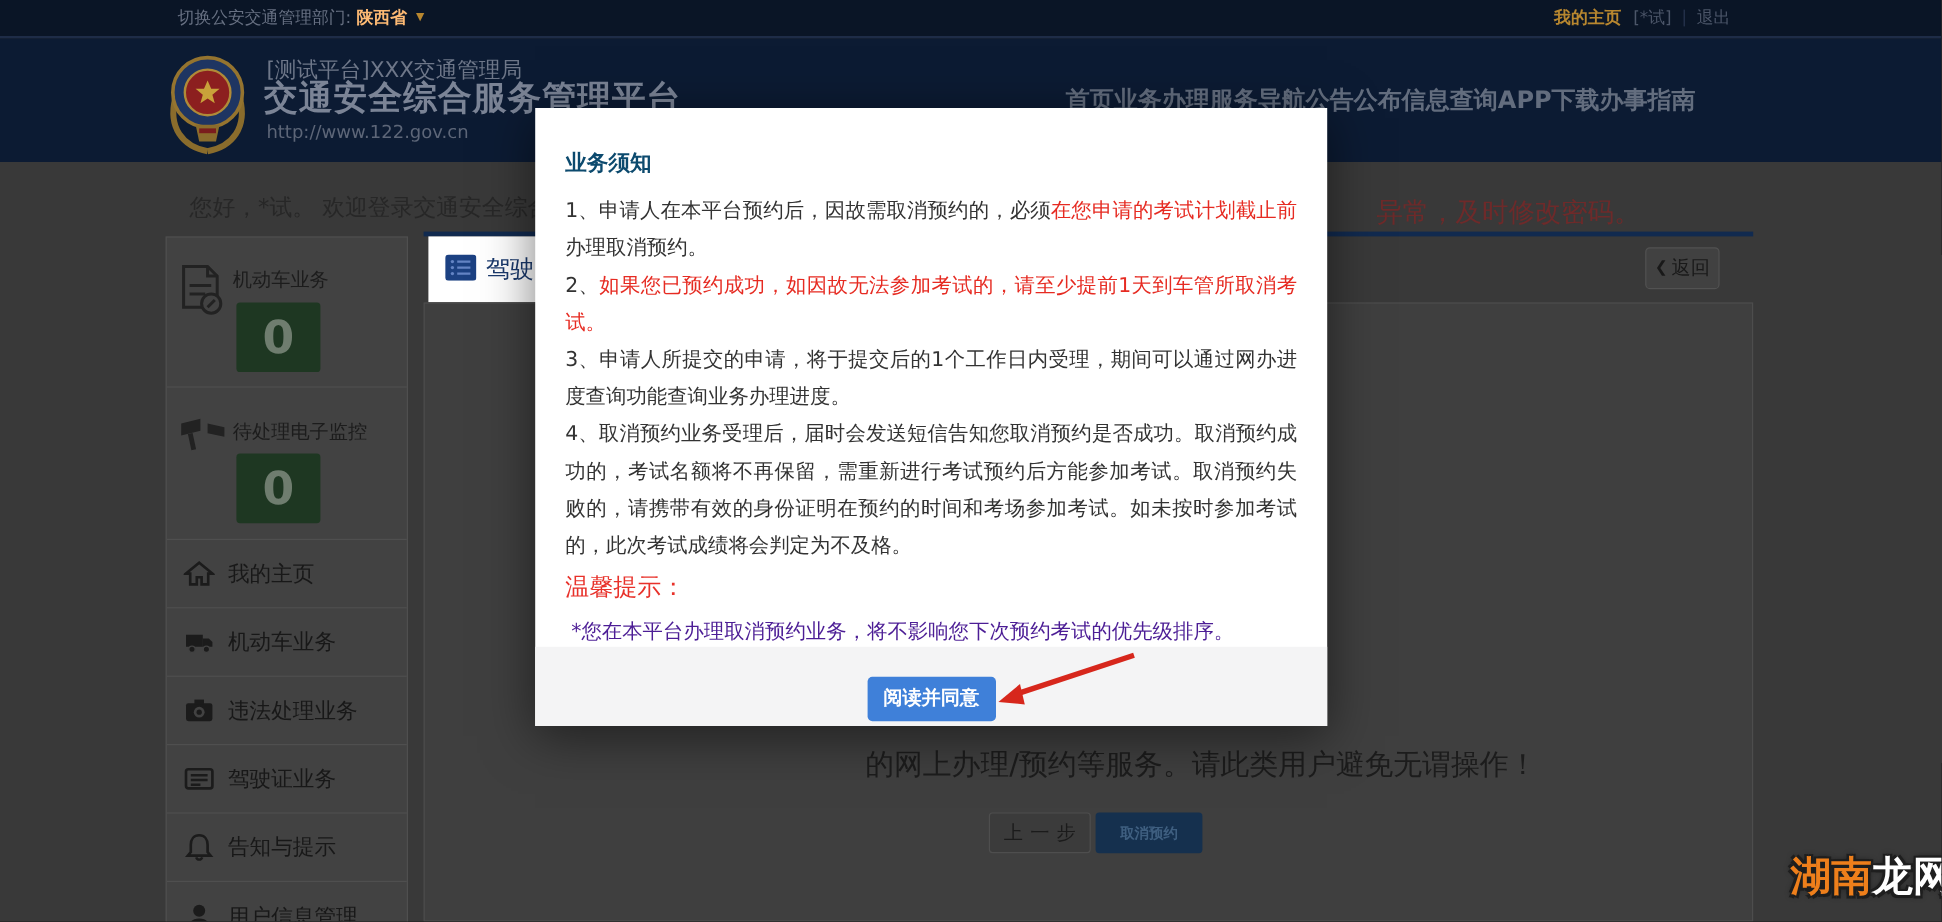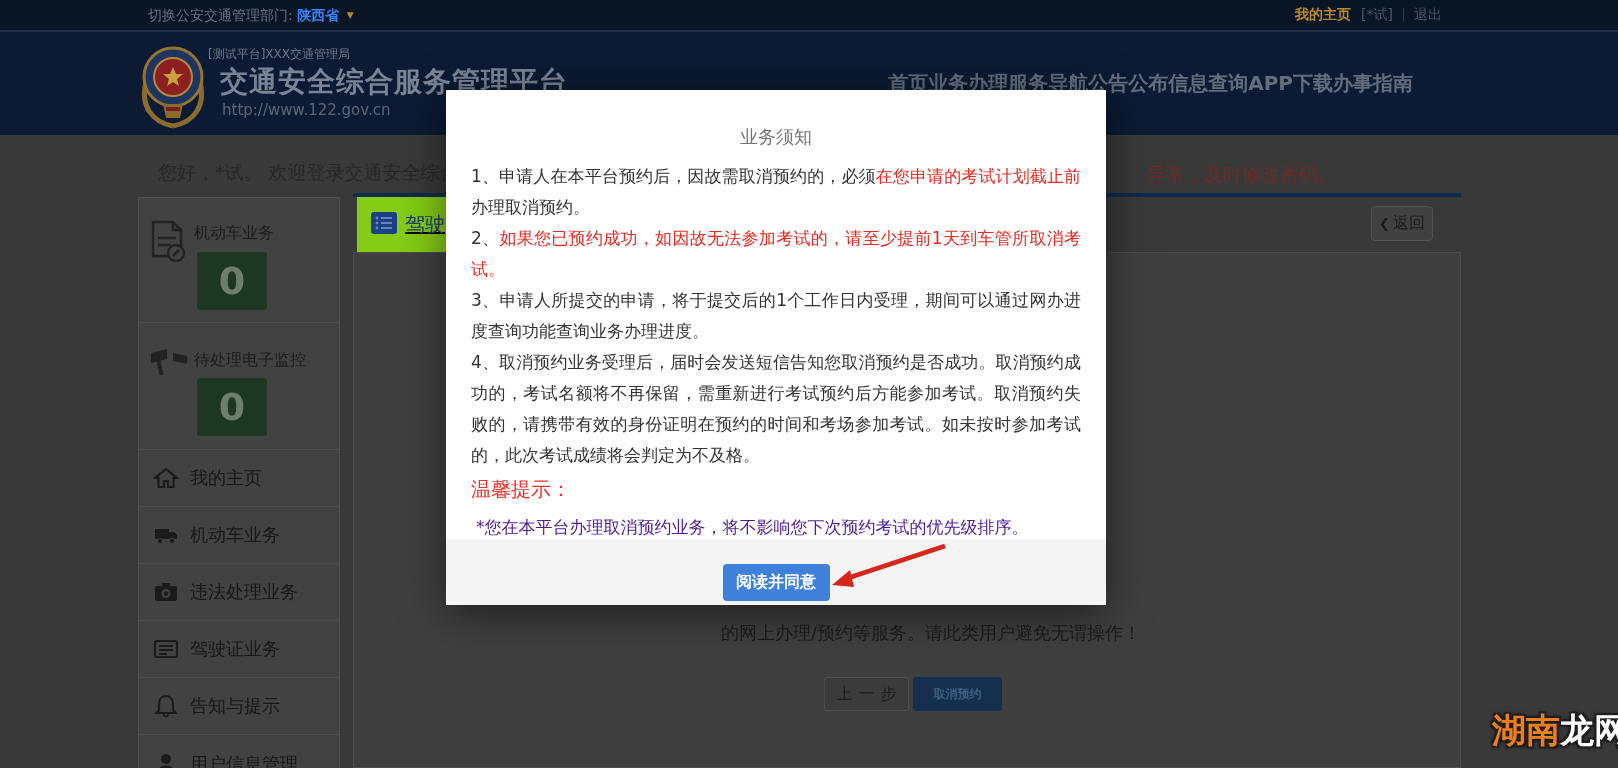--- a/index.html
+++ b/index.html
@@ -2,75 +2,75 @@
 <html><head>
 <meta charset="utf-8">
 <style>
   html,body{margin:0;padding:0;background:#222;}
   .screen{position:relative;width:1618px;height:768px;overflow:hidden;background:#393939;
           font-family:"DejaVu Sans","Liberation Sans",sans-serif;}
 
   
   .topbar{position:absolute;top:0;left:0;right:0;height:30px;background:#0a1526;border-bottom:2px solid #1e2c47;}
   .tb-left{position:absolute;left:148px;top:0;height:30px;line-height:30px;font-size:14px;color:#677082;white-space:nowrap;}
-  .tb-region{color:#3b82f6;font-weight:bold;margin-top:41px;}
+  .tb-region{color:#fdba74;font-weight:bold;margin-top:41px;}
   .tb-caret{color:#b8872f;font-size:9px;vertical-align:2px;margin-left:3px;}
   .tb-right{position:absolute;right:176px;top:0;height:30px;display:flex;align-items:center;gap:10px;font-size:14px;color:#4c5669;}
   .tb-home{color:#b8872f;font-weight:bold;}
   .tb-sep{width:1px;height:14px;background:#2a3652;}
 
   
   .header{position:absolute;top:32px;left:0;right:0;height:103px;background:#0c1b33;}
   .logo{position:absolute;left:136px;top:8px;}
-  .agency{position:absolute;left:208px;top:14px;font-size:12px;color:#6e7789;}
+  .agency{position:absolute;left:222px;top:14px;font-size:18px;color:#6e7789;}
   .site-title{position:absolute;left:220px;top:31px;font-size:28px;font-weight:bold;color:#7b8496;letter-spacing:1px;}
   .site-url{position:absolute;left:222px;top:69px;font-size:15px;color:#5d6678;}
   .nav{position:absolute;right:205px;top:38px;display:flex;font-size:20px;font-weight:bold;color:#636d7e;white-space:nowrap;}
   .nav span{cursor:default;}
 
   
   .welcome-left{position:absolute;left:158px;top:160px;font-size:19px;color:#272727;white-space:nowrap;}
-  .welcome-right{position:absolute;left:1147px;top:162px;font-size:19px;color:#6e2a2a;white-space:nowrap;}
+  .welcome-right{position:absolute;left:1147px;top:162px;font-size:22px;color:#6e2a2a;white-space:nowrap;}
 
   
   .sidebar{position:absolute;left:138px;top:197px;width:202px;background:#424242;border:1px solid #4f4f4f;box-sizing:border-box;}
   .stat{position:relative;height:124px;border-bottom:1px solid #4f4f4f;}
   .stat.s2{height:126px;}
   .stat-icon{position:absolute;left:10px;top:22px;}
   .stat-label{position:absolute;left:55px;top:25px;font-size:16px;color:#1c1c1c;}
   .stat.s2 .stat-label{top:27px;}
   .stat-value{position:absolute;left:58px;top:54px;width:70px;height:58px;background:#1e3722;border-radius:3px;
               color:#6f7d6f;font-size:38px;font-weight:bold;text-align:center;line-height:58px;}
   .stat.s2 .stat-value{top:55px;}
   .menu-item{height:57px;border-bottom:1px solid #4f4f4f;display:flex;align-items:center;padding-left:14px;gap:11px;
              font-size:18px;color:#181818;box-sizing:border-box;}
   .menu-item:last-child{border-bottom:none;}
   .m-ic{width:26px;height:26px;flex:0 0 26px;}
 
   
   .strip-line{position:absolute;left:353px;top:193px;width:1108px;height:4px;background:#112a4f;}
-  .tab{position:absolute;left:357px;top:197px;width:104px;height:55px;background:#84cc16;display:flex;align-items:center;
-       gap:8px;padding-left:14px;box-sizing:border-box;overflow:hidden;text-decoration:underline;}
+  .tab{position:absolute;left:357px;top:197px;width:104px;height:55px;background:#ffffff;display:flex;align-items:center;
+       gap:8px;padding-left:14px;box-sizing:border-box;overflow:hidden;}
   .tab-label{font-size:20px;color:#1b3a6d;white-space:nowrap;}
   .back-btn{position:absolute;left:1371px;top:206px;width:62px;height:35px;background:#414141;border:1px solid #525252;
             border-radius:4px;box-sizing:border-box;color:#191919;font-size:16px;display:flex;align-items:center;justify-content:center;gap:3px;}
   .back-chev{font-size:13px;font-weight:bold;}
   .panel{position:absolute;left:353px;top:252px;width:1108px;height:516px;background:#3f3f3f;border:1px solid #4d4d4d;box-sizing:border-box;}
-  .panel-text{position:absolute;left:367px;top:368px;font-size:18px;color:#1c1c1c;white-space:nowrap;}
+  .panel-text{position:absolute;left:367px;top:368px;font-size:24px;color:#1c1c1c;white-space:nowrap;}
   .prev-btn{position:absolute;left:470px;top:424px;width:85px;height:34px;background:#3b3b3b;border:1px solid #4e4e4e;
             border-radius:3px;box-sizing:border-box;color:#1b1b1b;font-size:16px;letter-spacing:6px;text-indent:6px;
             display:flex;align-items:center;justify-content:center;}
   .cancel-btn{position:absolute;left:559px;top:424px;width:89px;height:34px;background:#15304e;border:none;
               border-radius:3px;color:#3f5f80;font-size:12px;font-weight:bold;display:flex;align-items:center;justify-content:center;}
 
   
   .modal{position:absolute;left:446px;top:90px;width:660px;height:515px;background:#ffffff;z-index:50;
          box-shadow:0 8px 40px rgba(0,0,0,0.5);}
   .modal-body{padding:34px 25px 0;}
-  .m-title{text-align:center;font-size:18px;line-height:25px;font-weight:normal;color:#737373;margin:0 0 12px;}
+  .m-title{font-size:18px;line-height:25px;font-weight:bold;color:#0c4a6e;margin:0 0 12px;}
   .m-p{font-size:17px;line-height:31px;color:#333;margin:0;text-align:justify;}
   .m-red{color:#e62b22;}
   .m-tip{font-size:20px;line-height:36px;color:#e8312a;margin:0;}
   .m-note{font-size:17px;line-height:31px;color:#4c1d95;margin:5px;}
   .m-footer{position:absolute;left:0;right:0;bottom:0;height:66px;background:#f4f4f5;text-align:center;}
   .agree-btn{margin-top:25px;width:107px;height:37px;background:#3f80d9;color:#fff;font-size:16px;font-weight:bold;
              border:none;border-radius:4px;cursor:pointer;}
 
   .arrow-svg{position:absolute;left:800px;top:530px;z-index:60;}
 

